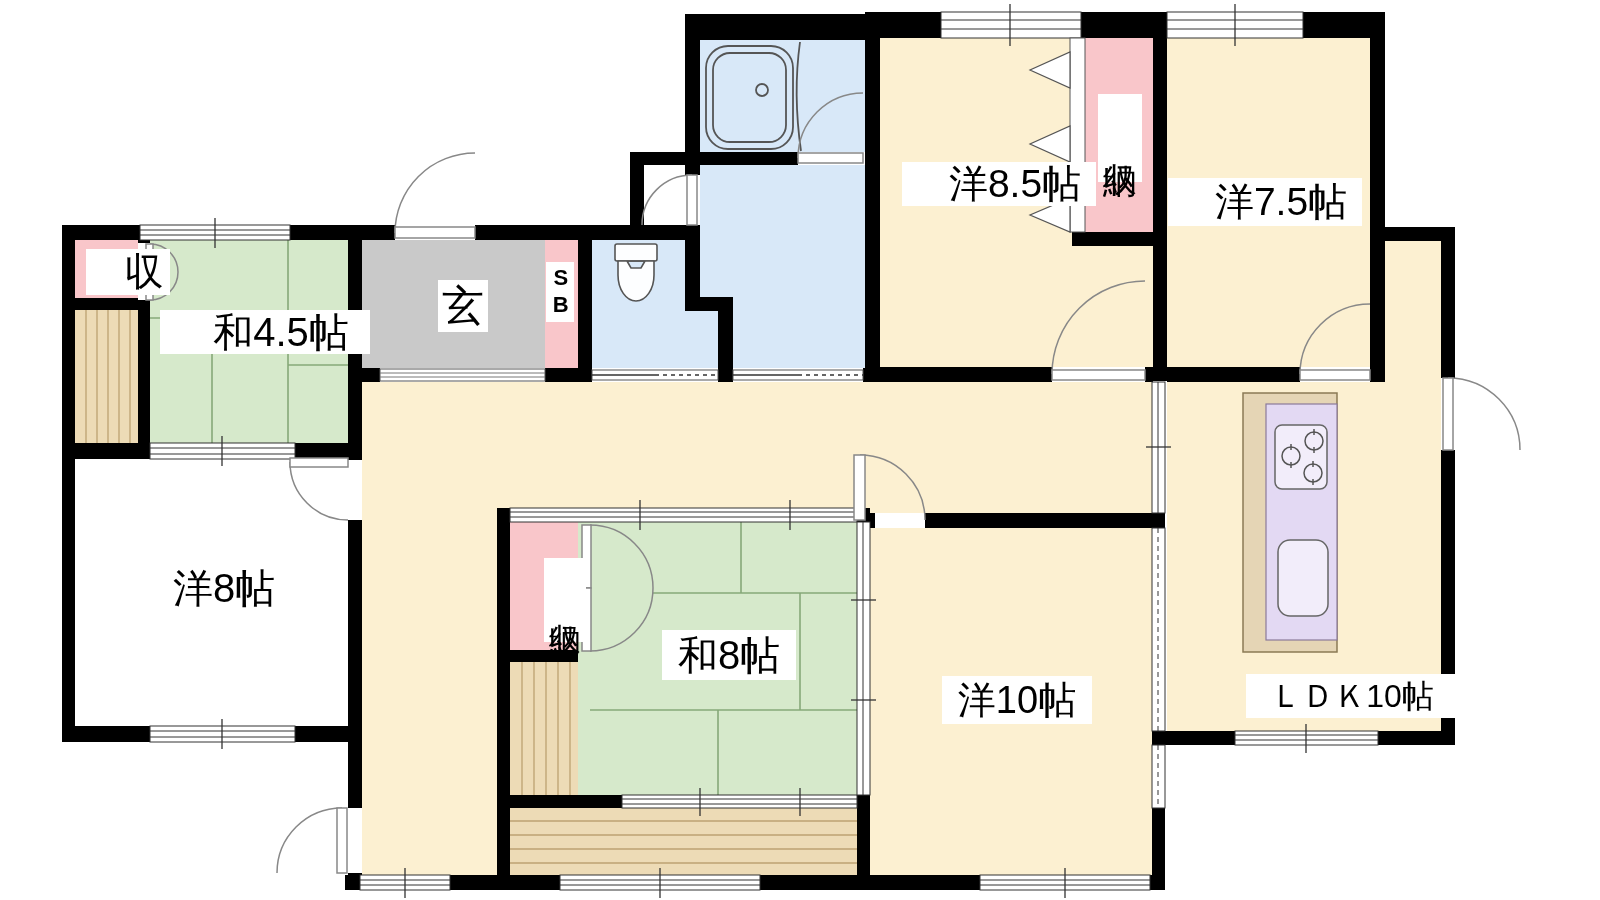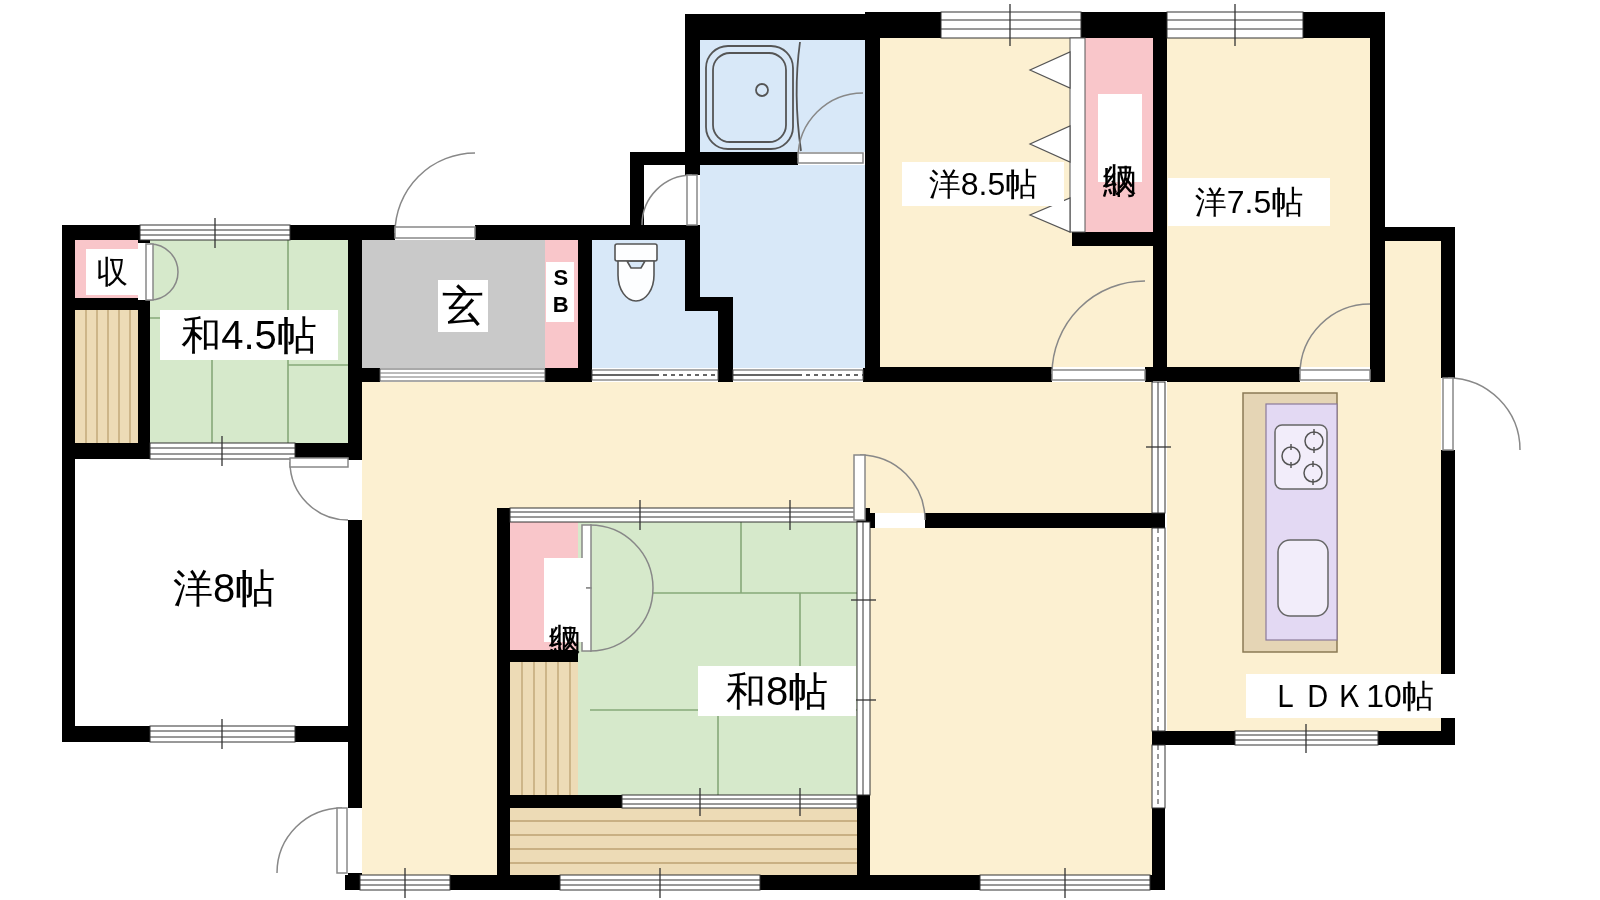--- a/index.html
+++ b/index.html
@@ -4,21 +4,21 @@
 <style>
   html,body{margin:0;padding:0;background:#ffffff;}
   #plan{position:relative;width:1600px;height:900px;background:#fff;overflow:hidden;
         font-family:"Liberation Sans","DejaVu Sans",sans-serif;}
   #plan svg{position:absolute;left:0;top:0;}
   .lbl{position:absolute;display:flex;align-items:center;justify-content:center;
        background:#fff;color:#000;line-height:1.02;white-space:nowrap;
        font-family:"Liberation Sans","DejaVu Sans",sans-serif;}
   .vlbl{writing-mode:vertical-rl;text-orientation:upright;white-space:normal;letter-spacing:2px;}
   .f42{font-size:42px;} .f40{font-size:40px;} .f38{font-size:38px;}
-  .f36{font-size:32px;} .f34{font-size:34px;} .f32{font-size:32px;margin-left:20px;} .f22{font-size:22px;font-weight:bold;}
+  .f36{font-size:39px;padding-left:32px;} .f34{font-size:34px;} .f32{font-size:32px;margin-left:20px;} .f22{font-size:22px;font-weight:bold;}
 </style>
 </head>
 <body>
 
 <div id="plan">
 <svg width="1600" height="900" viewBox="0 0 1600 900">
 
   <g>
     <rect x="150" y="240" width="198" height="203" style="fill:var(--tatami,#d6e9cb)"></rect>
     <rect x="75" y="240" width="63" height="58" style="fill:var(--closet,#f9c6ca)"></rect>
@@ -320,23 +320,24 @@
     <g>
       <path d="M590,525 A63,63 0 0 1 653,588" fill="none"></path>
       <path d="M590,651 A63,63 0 0 0 653,588" fill="none"></path>
       <rect x="582" y="525" width="9" height="63"></rect>
       <rect x="582" y="588" width="9" height="63"></rect>
     </g>
   </g>
 </svg>
 
   <div class="lbl f36" style="left:86px;top:249px;width:52px;height:46px;">収</div>
-  <div class="lbl f40" style="left:160px;top:310px;width:178px;height:50px;">和4.5帖</div>
+  <div class="lbl f40" style="left:160px;top:310px;width:178px;height:44px;padding-left:32px;">和4.5帖</div>
   <div class="lbl f42" style="left:438px;top:280px;width:50px;height:52px;">玄</div>
   <div class="lbl vlbl f22" style="left:546px;top:262px;width:28px;height:60px;">SB</div>
   <div class="lbl f36" style="left:902px;top:162px;width:162px;height:44px;">洋8.5帖</div>
   <div class="lbl vlbl f34" style="left:1098px;top:94px;width:44px;height:88px;">収納</div>
   <div class="lbl f36" style="left:1168px;top:178px;width:162px;height:48px;">洋7.5帖</div>
   <div class="lbl f40" style="left:158px;top:563px;width:132px;height:50px;">洋8帖</div>
   <div class="lbl vlbl f32" style="left:524px;top:558px;width:42px;height:84px;">収納</div>
-  <div class="lbl f40" style="left:662px;top:666px;width:158px;height:50px;margin-left:36px;">和8帖</div>
+  <div class="lbl f40" style="left:662px;top:630px;width:134px;height:50px;">和8帖</div>
+  <div class="lbl f38" style="left:942px;top:676px;width:150px;height:48px;">洋10帖</div>
   <div class="lbl f32" style="left:1226px;top:674px;width:212px;height:44px;">ＬＤＫ10帖</div>
 </div>
 
 </body></html>

